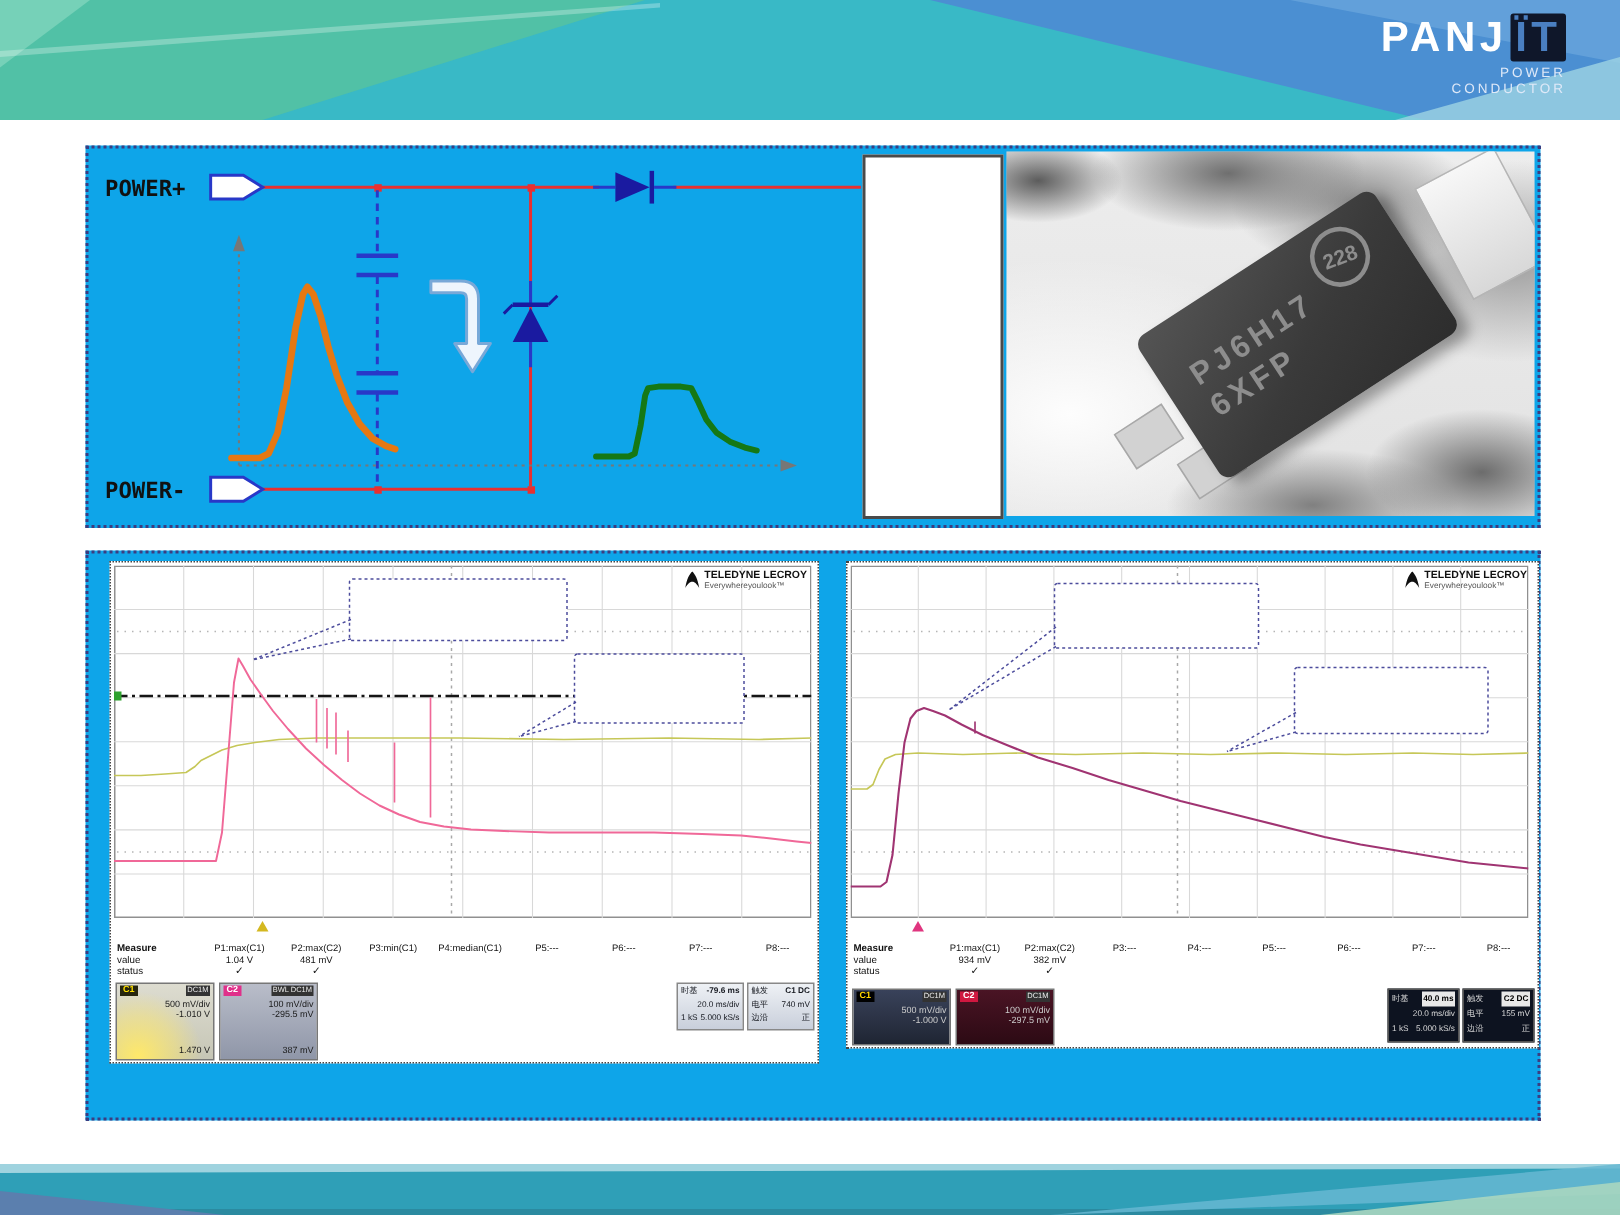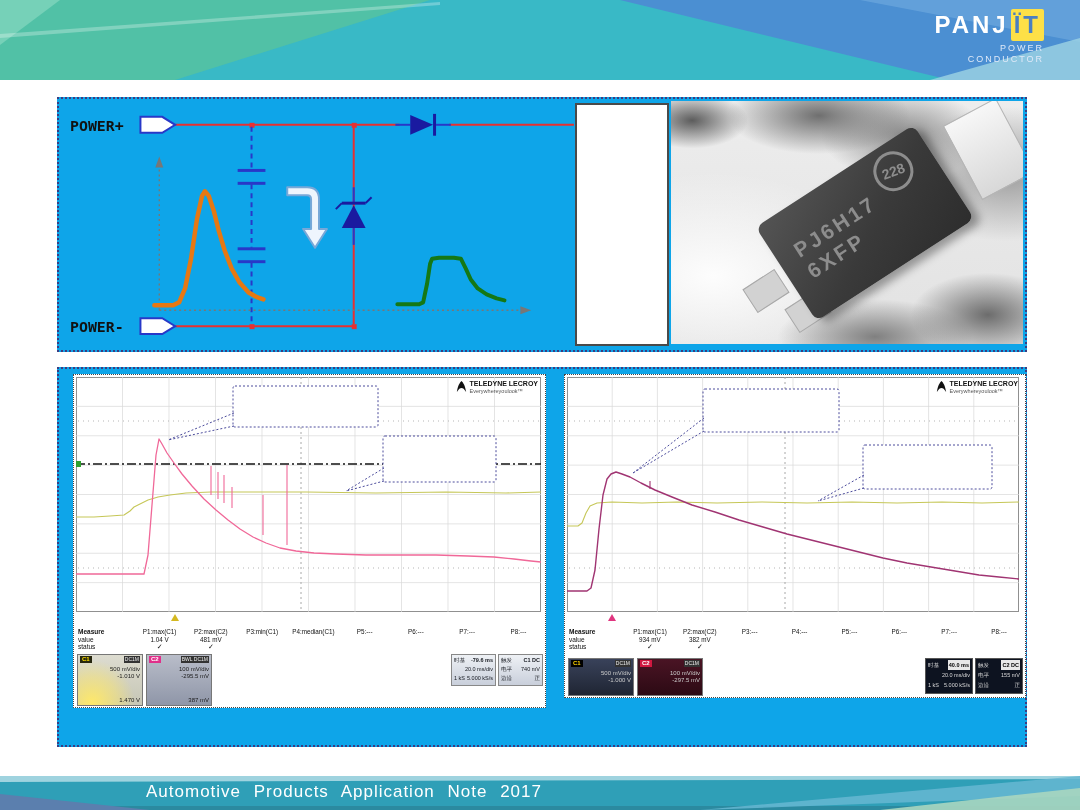--- a/index.html
+++ b/index.html
@@ -4,22 +4,22 @@
 <style>
   html,body{margin:0;padding:0;background:#fff;}
   .slide{position:relative;width:1080px;height:810px;background:#fff;overflow:hidden;
          font-family:"Liberation Sans",sans-serif;}
 
   
   .header{position:absolute;top:0;left:0;width:1080px;height:80px;}
   .header svg{display:block;width:1080px;height:80px;}
   .logo{position:absolute;right:36px;top:9px;text-align:right;color:#fff;}
   .logo-main{display:flex;justify-content:flex-end;align-items:center;
-             font-size:24px;font-weight:bold;letter-spacing:3px;line-height:32px;}
-  .logo-main .boxed{background:#fde047;color:#4a7fc1;padding:0 3px;margin-left:2px;border-radius:2px;}
+             font-size:28px;font-weight:bold;letter-spacing:3px;line-height:32px;}
+  .logo-main .boxed{background:#0f172a;color:#4a7fc1;padding:0 3px;margin-left:2px;border-radius:2px;}
   .logo-sub{font-size:9px;letter-spacing:2px;color:#dfe9f8;line-height:11px;margin-top:2px;}
 
   
   .footer{position:absolute;left:0;top:770px;width:1080px;height:40px;}
   .footer svg{display:block;width:1080px;height:40px;}
   .footer-text{position:absolute;left:146px;top:12px;color:#fff;font-size:17px;
                letter-spacing:1px;word-spacing:7px;}
 
   
   .panel{position:absolute;border:2px dotted #3c3c80;background:#0ea5e9;}
@@ -513,16 +513,15 @@
 
   <div class="footer">
     <svg viewBox="0 0 1080 40" preserveAspectRatio="none">
       <rect y="6" width="1080" height="30" fill="#2f9fb7"></rect>
       <rect y="36" width="1080" height="4" fill="#2b8aa0"></rect>
       <polygon points="0,6 1080,6 1080,9 0,12" fill="#cfe9f0" opacity="0.7"></polygon>
       <polygon points="700,40 1080,6 1080,26" fill="#66b7d2" opacity="0.85"></polygon>
       <polygon points="880,40 1080,18 1080,40" fill="#a9d6c0" opacity="0.9"></polygon>
       <polygon points="0,24 150,40 0,40" fill="#5b7fae"></polygon>
     </svg>
-    <div class="footer-text">Automotive Products Application Note 2017</div>
   </div>
 
 </div>
 
 </body></html>

